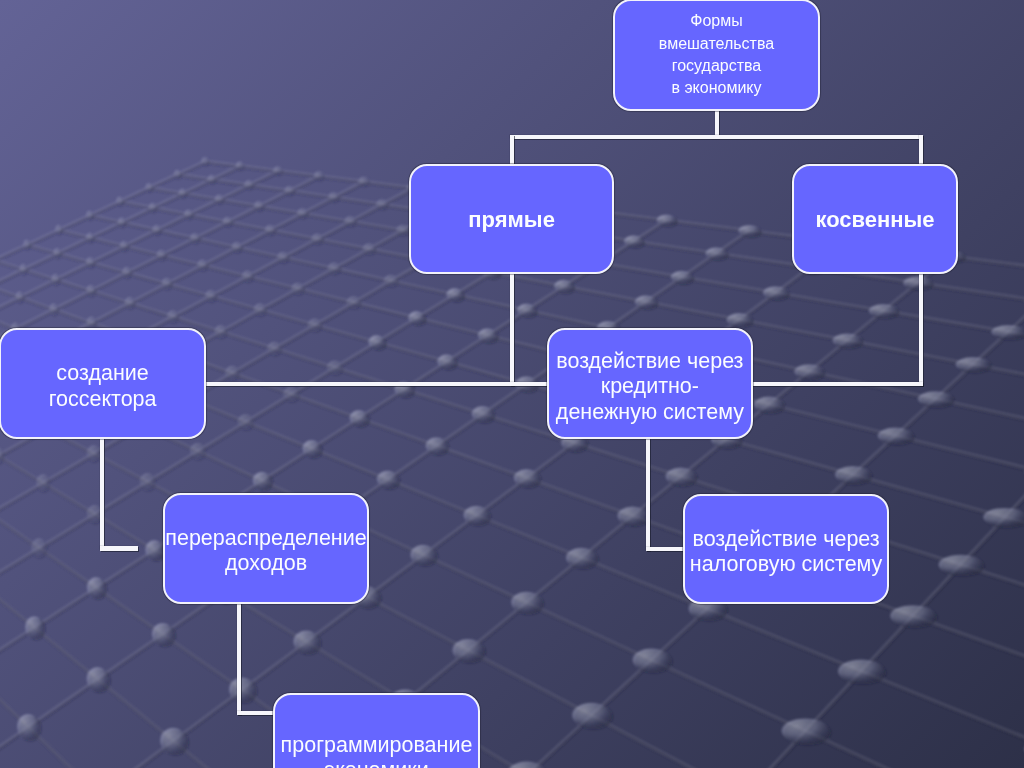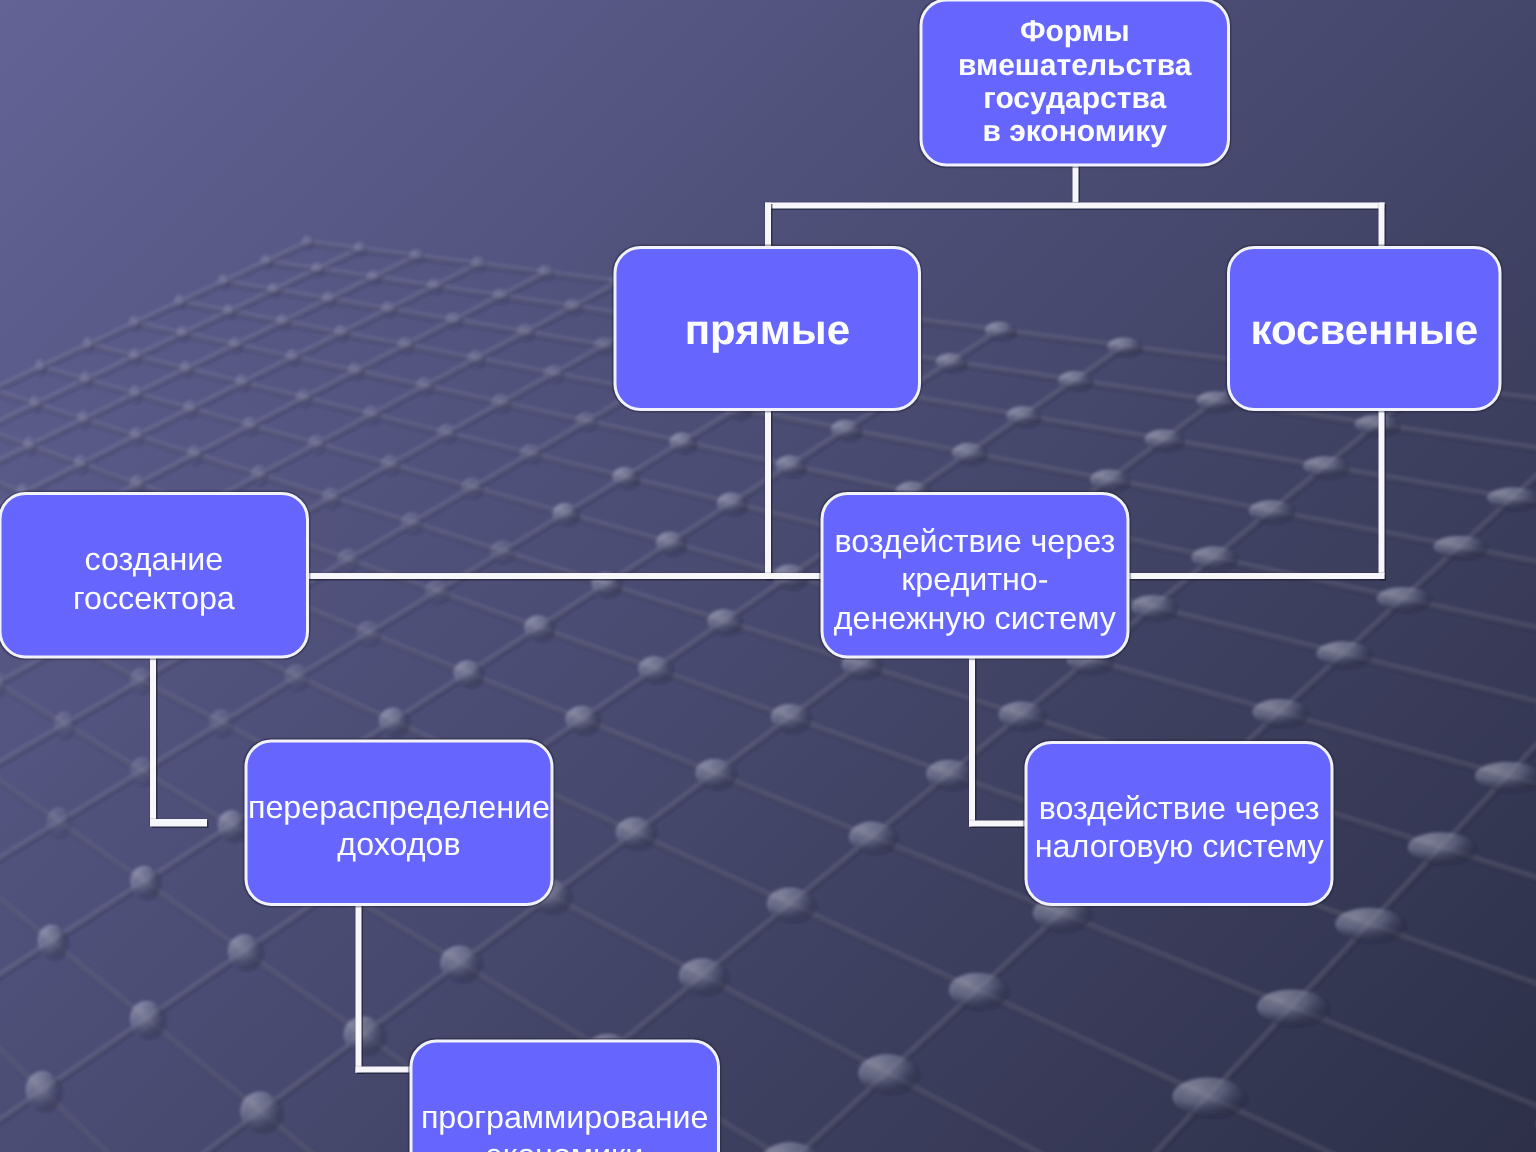--- a/index.html
+++ b/index.html
@@ -9,22 +9,22 @@
   #stage{position:relative;width:1024px;height:768px;overflow:hidden;
          background:linear-gradient(135.6deg,#636396 0%,#2d3048 100%);}
   #bg{position:absolute;left:0;top:0;width:1024px;height:768px;}
 
   .node{position:absolute;box-sizing:border-box;
         background:#6666ff;border:2px solid #f2f2fb;border-radius:18px;
         box-shadow:0 0 0 1px rgba(26,28,44,0.30), 0 0 2px 0 rgba(26,28,44,0.30);
         color:#fbfdff;text-align:center;
         display:flex;align-items:center;justify-content:center;}
   .node .txt{white-space:pre-line;}
-  .n-root .txt{font-weight:bold;font-size:20px;line-height:22.2px;}
-  .n-big  .txt{font-weight:bold;font-size:28px;line-height:30px;padding-top:1.4px;}
+  .n-root .txt{font-weight:normal;font-size:16px;line-height:22.2px;}
+  .n-big  .txt{font-weight:bold;font-size:22px;line-height:30px;padding-top:1.4px;}
   .n-plain .txt{font-weight:normal;font-size:21.5px;line-height:25.45px;padding-top:6.6px;}
 
   .conn{position:absolute;background:#f6f6fb;box-shadow:1px 1px 0 0 rgba(25,27,44,0.62),-0.5px -0.5px 0 0 rgba(25,27,44,0.18);}
 </style>
 </head>
 <body>
 
 <div id="stage" style="background: linear-gradient(135.6deg, rgb(99, 99, 150) 0%, rgb(45, 48, 72) 100%);">
 
   <svg id="bg" viewBox="0 0 1024 768" xmlns="http://www.w3.org/2000/svg">
@@ -559,21 +559,21 @@
   <div id="nodes">
     <div class="node n-root" style="left: 612.8px; top: -0.8px; width: 207.4px; height: 111.3px;">
       <div class="txt">Формы
 вмешательства
 государства
 в экономику</div>
     </div>
     <div class="node n-big" style="left: 409px; top: 163.8px; width: 205.2px; height: 110.2px;">
       <div class="txt">прямые</div>
     </div>
-    <div class="node n-big" style="left: 818px; top: 163.8px; width: 183px; height: 110.2px;">
+    <div class="node n-big" style="left: 792px; top: 163.8px; width: 166px; height: 110.2px;">
       <div class="txt">косвенные</div>
     </div>
     <div class="node n-plain" style="left: -1px; top: 328px; width: 207.2px; height: 111px;">
       <div class="txt">создание
 госсектора</div>
     </div>
     <div class="node n-plain" style="left: 546.8px; top: 328.4px; width: 206.2px; height: 110.3px;">
       <div class="txt">воздействие через
 кредитно-
 денежную систему</div>

